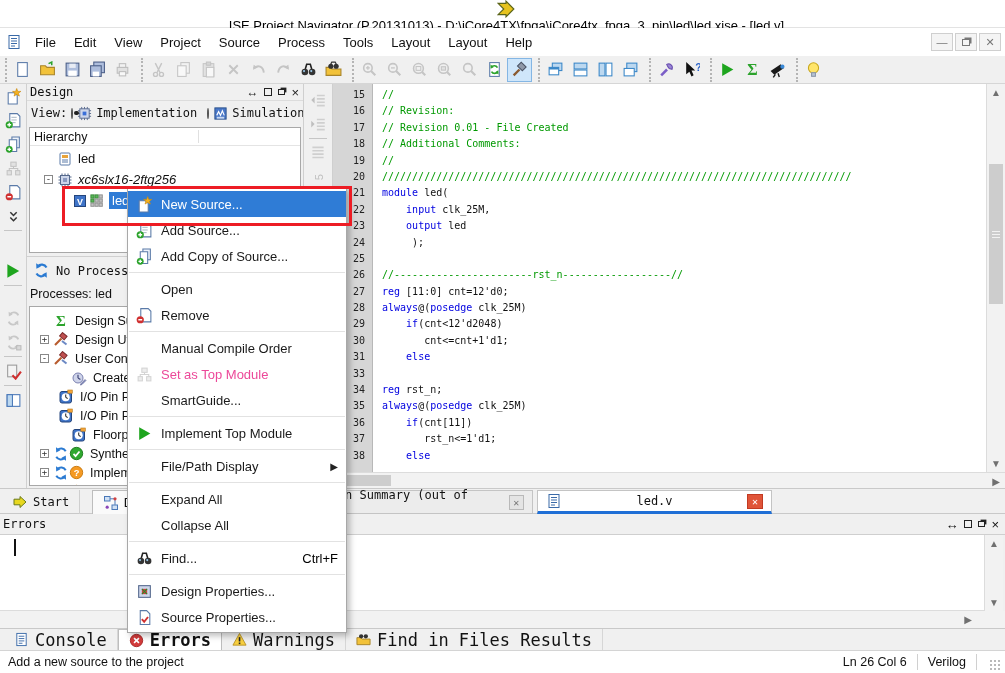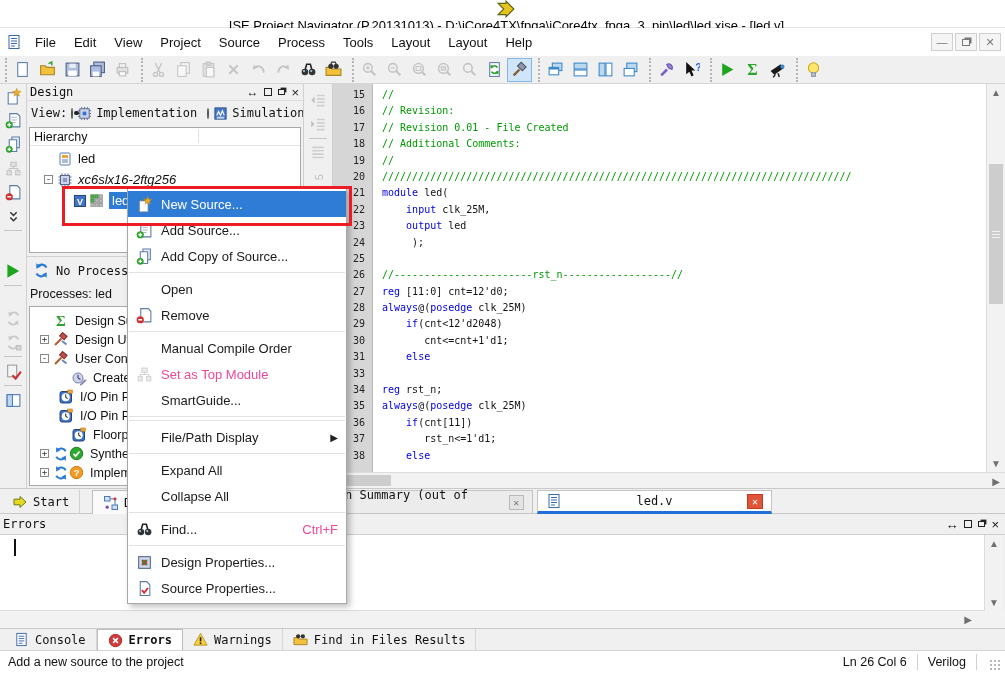--- a/index.html
+++ b/index.html
@@ -96,37 +96,37 @@
   
   .errhdr{left:0;top:514px;width:1005px;height:21px;background:#f0f0f0;display:flex;align-items:center;border-bottom:1px solid #cfcfcf;}
   .errhdr .t{font-size:12px;margin-left:3px;}
   .errbody{left:0;top:535px;width:984px;height:76px;background:#fff;border-bottom:1px solid #dcdcdc;}
   .caret{position:absolute;left:14px;top:4px;width:1.5px;height:17px;background:#111;}
   .errvscroll{left:984px;top:535px;width:19px;height:76px;background:#f2f2f2;border-left:1px solid #dcdcdc;}
   .errhscroll{left:0;top:611px;width:1005px;height:17px;background:#f2f2f2;}
 
   
   .btabs{left:0;top:628px;width:1005px;height:22px;background:#f0f0f0;border-top:1px solid #c9c9c9;display:flex;align-items:flex-end;padding-left:4px;}
-  .btab{height:21px;display:flex;align-items:center;gap:6px;padding:0 10px;font-size:12px;border-right:1px solid #d6d6d6;}
+  .btab{height:21px;display:flex;align-items:center;gap:6px;padding:0 10px;font-size:17px;border-right:1px solid #d6d6d6;}
   .btab.active{background:#fff;border:1px solid #bdbdbd;border-bottom:none;font-weight:bold;}
   .statusbar{left:0;top:650px;width:1005px;height:23px;background:#fff;border-top:1px solid #d4d4d4;
              display:flex;align-items:center;font-size:12.5px;}
   .statusbar .msg{margin-left:8px;}
   .statusbar .right{margin-left:auto;display:flex;align-items:center;height:100%;}
   .sdiv{border-left:1px solid #d0d0d0;height:70%;margin:0 10px;}
   .grip{width:12px;height:12px;margin:6px 4px 0 2px;
         background:radial-gradient(circle at 2px 2px,#b9b9b9 1.1px,transparent 1.2px) 0 0/4px 4px;}
 
   
   .ctxmenu{left:127px;top:188px;width:220px;background:#fff;border:1px solid #a8a8a8;
            box-shadow:3px 3px 6px rgba(0,0,0,.25);padding:2px 0;z-index:50;}
   .mi{height:26px;display:flex;align-items:center;padding:0 8px 0 5px;color:#1a1a1a;}
   .mi .micon{width:22px;display:flex;justify-content:center;}
   .mi .mlabel{margin-left:6px;}
-  .mi .msc{margin-left:auto;color:#ec4899;}
+  .mi .msc{margin-left:auto;color:#000000;}
   .mi .marrow{margin-left:auto;color:#222;font-size:10px;}
   .mi.hl{background:var(--sel);color:#fff;}
   .mi.dis{color:#ec4899;}
   .mi.dis .micon{opacity:.45;}
   .msep{border-top:1px solid #e2e2e2;margin:3px 1px;}
 
   .annot{z-index:60;border:3px solid var(--ann);background:transparent;pointer-events:none;}
 </style>
 </head>
 <body>
@@ -1123,20 +1123,30 @@
             </svg>
           </span>
         </span>
         <span class="mlabel">Set as Top Module</span>
       </div>
       <div class="mi">
         <span class="micon"></span>
         <span class="mlabel">SmartGuide...</span>
       </div>
       <div class="msep"></div>
+      <div class="mi">
+        <span class="micon">
+          <span class="icon">
+            <svg width="17" height="17" viewBox="0 0 16 16">
+              <polygon points="3,2 13.5,8 3,14" fill="#1ea51e"></polygon>
+            </svg>
+          </span>
+        </span>
+        <span class="mlabel">Implement Top Module</span>
+      </div>
       <div class="msep"></div>
       <div class="mi">
         <span class="micon"></span>
         <span class="mlabel">File/Path Display</span>
         <span class="marrow">▶</span>
       </div>
       <div class="msep"></div>
       <div class="mi">
         <span class="micon"></span>
         <span class="mlabel">Expand All</span>

